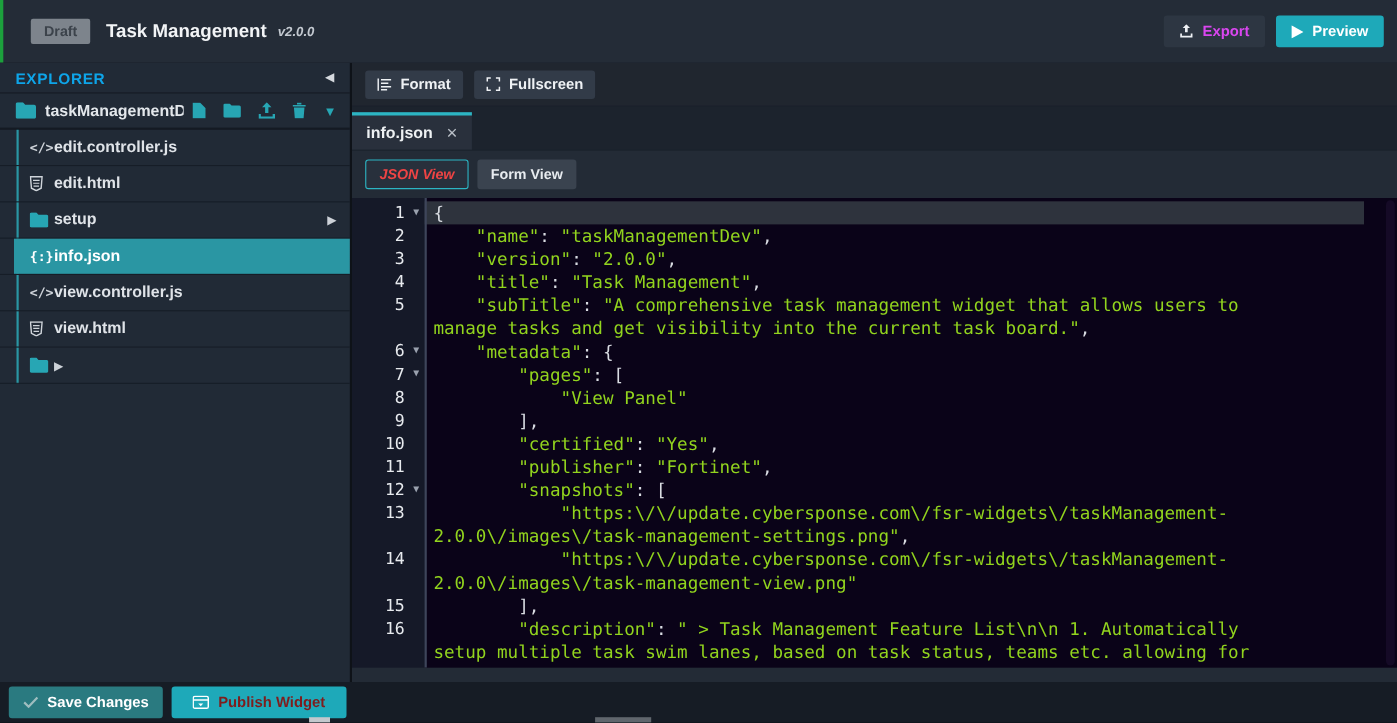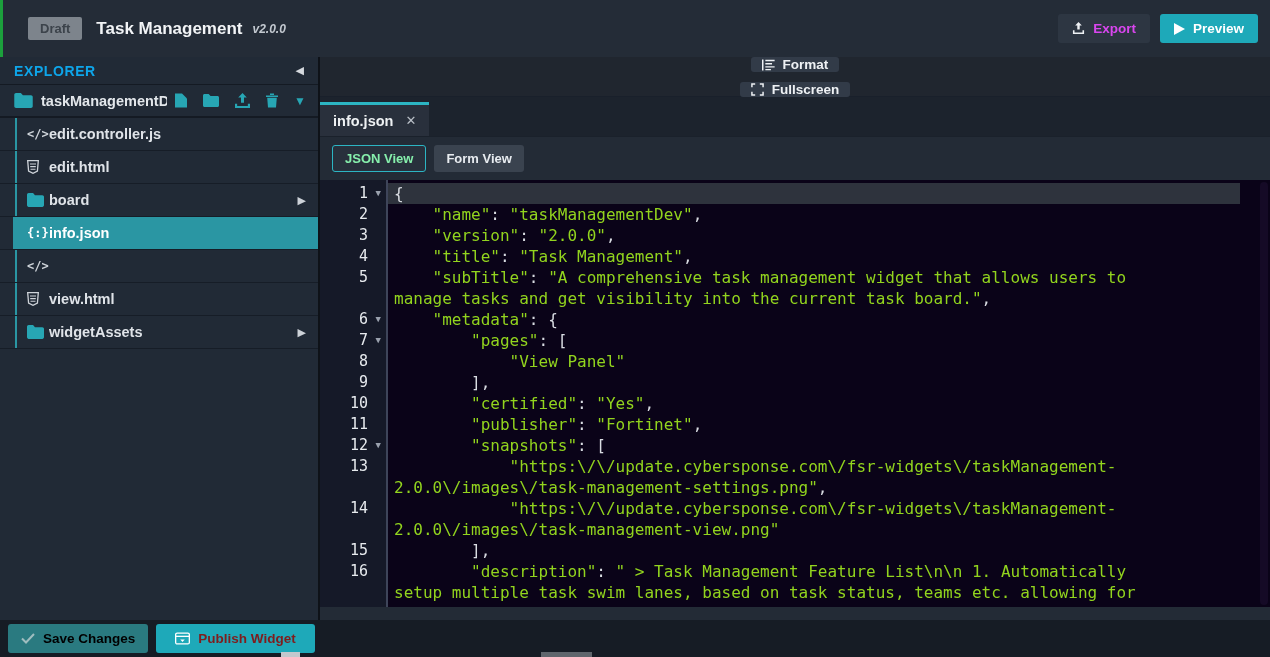--- a/index.html
+++ b/index.html
@@ -38,48 +38,48 @@
   .file-item.selected { background:linear-gradient(to right, rgba(0,0,0,0) 13px, #2a96a3 13px); }
   .file-icon { width:22px; color:#cfd4da; font-family:"DejaVu Sans Mono", monospace; font-size:12px; font-weight:bold; display:inline-flex; align-items:center; }
   .file-item.selected .file-icon { color:#ffffff; }
   .file-label { color:#dfe3e8; font-size:14.5px; font-weight:bold; flex:1; }
   .file-item.selected .file-label { color:#ffffff; }
   .file-chevron { color:#cdd2d8; font-size:11px; display:none; }
   .file-item.expandable .file-chevron { display:inline; }
 
   
   .main { flex:1; background:#232b36; border-left:2px solid #0e1218; display:flex; flex-direction:column; }
-  .toolbar { height:40px; display:flex; align-items:center; gap:10px; padding:0 12px; border-bottom:1px solid #19202b; background:#20262f;flex-direction:column; }
+  .toolbar { height:40px; display:flex; align-items:center; gap:10px; padding:0 12px; border-bottom:1px solid #19202b; background:#20262f; }
   .tool-btn { background:#323b48; color:#eef1f4; height:26px; padding:0 11px; }
   .tabstrip { height:40px; background:#1c232d; display:flex; align-items:flex-end; border-bottom:1px solid #1a212b; }
   .tab { height:34px; background:#29303c; border-top:3px solid #2cb5c3; display:flex; align-items:center; padding:0 13px; cursor:pointer; }
   .tab-label { color:#eef1f3; font-size:14.5px; font-weight:bold; }
   .tab-close { color:#b9bfc7; font-size:13px; margin-left:12px; cursor:pointer; }
   .viewrow { height:43px; display:flex; align-items:center; gap:8px; padding:0 12px; background:#232b36; }
   .view-btn { height:27px; padding:0 12px; font-size:13px; }
-  .view-btn.active { background:#28303c; border:1px solid #2cb5c3; color:#86efac; }
+  .view-btn.active { background:#28303c; border:1px solid #2cb5c3; color:#ef4444;font-style:italic; }
   .view-btn.inactive { background:#3a434f; color:#e8ecf0; }
 
   
   .editor { position:relative; height:427px; background:linear-gradient(90deg, #151928 0 66px, #0a0318 66px);
             font-family:"DejaVu Sans Mono", monospace; font-size:16px; padding-top:3px; overflow:hidden; }
   .editor-sep { position:absolute; left:66px; top:0; bottom:0; width:2px; background:#3e455a; }
   .vscroll-track { position:absolute; right:2px; top:2px; bottom:2px; width:8px; background:#150a26; border-radius:4px; }
   .ed-row { display:flex; height:21px; line-height:21px; }
   .gut { width:66px; flex-shrink:0; display:flex; justify-content:flex-end; align-items:center; padding-right:5px; }
   .num { color:#e7eaee; font-size:15px; text-align:right; }
   .fold { width:13px; color:#9aa1ae; font-size:9px; text-align:right; cursor:pointer; visibility:hidden; }
   .ed-row .fold.show { visibility:visible; }
   .codeln { flex:1; padding-left:8px; white-space:pre; color:#d9dce2; overflow:hidden; }
   .ed-row.hl .codeln { background:#2e333d; margin-right:30px; }
   .str { color:#92d41e; }
 
   
   .footer { position:relative; height:37px; background:#161c25; display:flex; align-items:center; gap:8px; padding:0 8px; }
-  .btn-save { background:#2a7a80; color:#000000; height:29px; padding:0 13px; }
+  .btn-save { background:#2a7a80; color:#ffffff; height:29px; padding:0 13px; }
   .btn-publish { background:#1ea9b9; color:#7f1d1d; height:29px; padding:0 19px; }
   .hthumb { position:absolute; bottom:0; height:5px; }
   .hthumb.light { left:281px; width:19px; background:#c3c8cd; }
   .hthumb.gray { left:541px; width:51px; background:#60666d; }
 
   svg { display:block; }
 </style>
 </head>
 <body>
 
@@ -164,46 +164,46 @@
               </svg>
             </span>
             <span class="file-label">edit.html</span>
           </div>
           <div class="file-item expandable">
             <span class="file-icon">
               <svg width="17" height="14" viewBox="0 0 16 13">
                 <path d="M0 1.5C0 .7.7 0 1.5 0h4.2l1.8 2h7C15.3 2 16 2.7 16 3.5v8c0 .8-.7 1.5-1.5 1.5h-13C.7 13 0 12.3 0 11.5z" fill="#27a6b4"></path>
               </svg>
             </span>
-            <span class="file-label">board</span>
+            <span class="file-label">setup</span>
             <span class="file-chevron">▶</span>
           </div>
           <div class="file-item selected">
             <span class="file-icon">{:}</span>
             <span class="file-label">info.json</span>
           </div>
           <div class="file-item">
             <span class="file-icon">&lt;/&gt;</span>
+            <span class="file-label">view.controller.js</span>
           </div>
           <div class="file-item">
             <span class="file-icon">
               <svg width="12" height="14" viewBox="0 0 12 14">
                 <path d="M.7.7h10.6l-.9 10.4L6 13.3l-4.4-2.2z" fill="none" stroke="#cfd4da" stroke-width="1.3"></path>
                 <path d="M3 4h6M3.2 6.6h5.6M3.5 9.2h5" stroke="#cfd4da" stroke-width="1.1" fill="none"></path>
               </svg>
             </span>
             <span class="file-label">view.html</span>
           </div>
           <div class="file-item expandable">
             <span class="file-icon">
               <svg width="17" height="14" viewBox="0 0 16 13">
                 <path d="M0 1.5C0 .7.7 0 1.5 0h4.2l1.8 2h7C15.3 2 16 2.7 16 3.5v8c0 .8-.7 1.5-1.5 1.5h-13C.7 13 0 12.3 0 11.5z" fill="#27a6b4"></path>
               </svg>
             </span>
-            <span class="file-label">widgetAssets</span>
             <span class="file-chevron">▶</span>
           </div>
         </div>
     </div>
 
     <div class="main">
       <div class="toolbar">
         <button class="btn tool-btn">
           <span>
             <svg width="13" height="12" viewBox="0 0 14 12">

